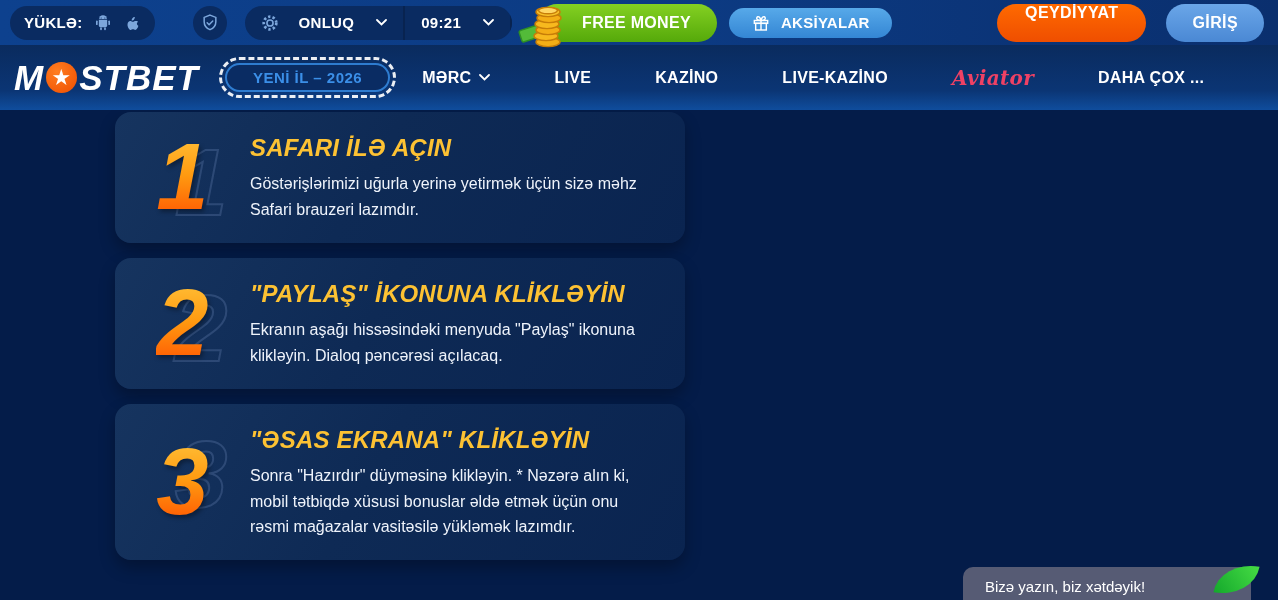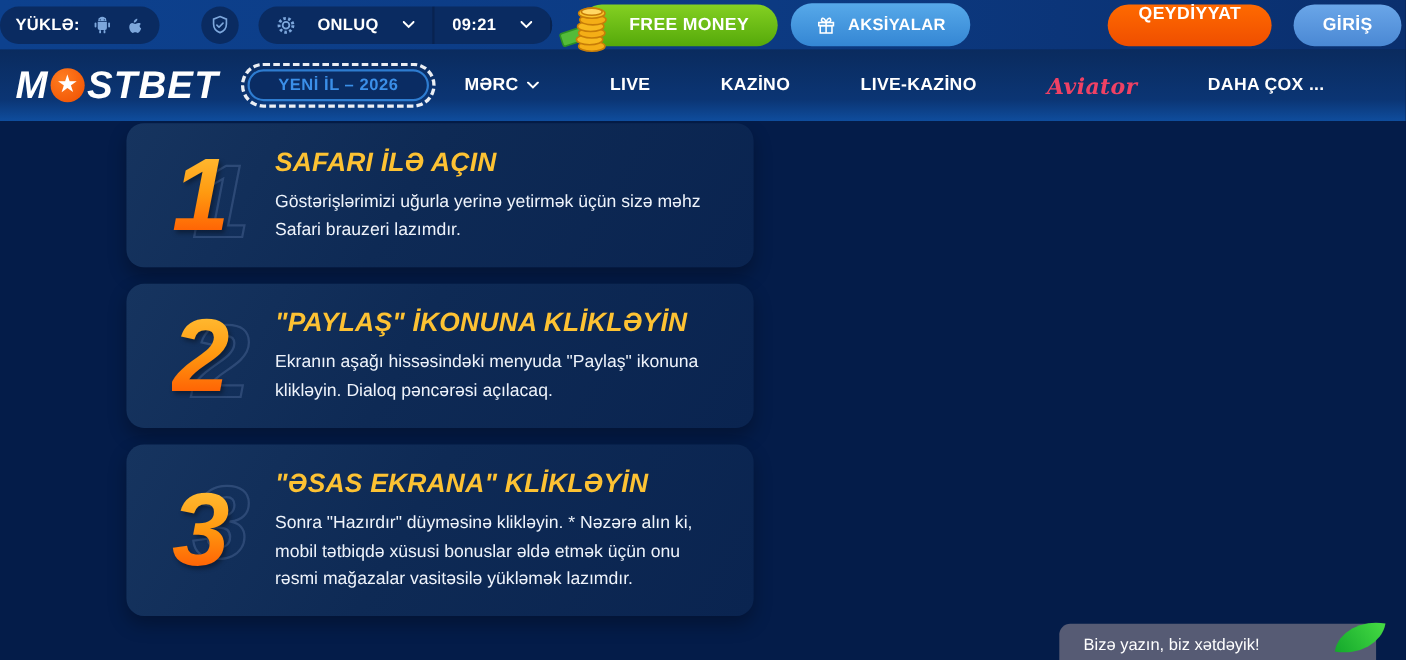--- a/index.html
+++ b/index.html
@@ -9,21 +9,21 @@
     background:#041c49;
     position:relative;
     color:#fff;
   }
 
   
   .topbar{
     height:45px;
     background:linear-gradient(90deg,#0d418e 0%,#0c3a82 55%,#0a2f6e 100%);
     display:flex; align-items:center;
-    padding:0 0; position:relative; z-index:6;
+    padding:0 10px; position:relative; z-index:6;
   }
   .pill{ background:#0a2b61; border-radius:17px; height:34px; display:flex; align-items:center; }
   .tb-download{ padding:0 14px; gap:10px; }
   .tb-label{ color:#fff; font-weight:700; font-size:15px; letter-spacing:.3px; }
   .tb-icon{ display:flex; align-items:center; justify-content:center; color:#7da7dc; }
   .tb-shield{ width:34px; height:34px; border-radius:50%; background:#0a2b61;
     display:flex; align-items:center; justify-content:center; margin-left:38px; }
   .tb-group{ margin-left:18px; overflow:hidden; }
   .seg{ display:flex; align-items:center; gap:20px; padding:0 16px; height:34px; cursor:pointer; }
   .seg-div{ width:2px; height:34px; background:#082350; }
@@ -35,21 +35,21 @@
     border-radius:19px; height:38px; padding:0 26px 0 44px;
     display:flex; align-items:center;
     color:#fff; font-weight:800; font-size:16px; letter-spacing:.3px;
     border:none; cursor:pointer;
   }
   .fm-coins{ position:absolute; left:-20px; top:-3px; width:56px; height:47px; z-index:2; }
 
   .btn-aksiyalar{
     margin-left:12px;
     background:linear-gradient(180deg,#57a9e9 0%,#3486d4 100%);
-    border-radius:19px; height:39px; padding:0 22px;
+    border-radius:19px; height:30px; padding:0 22px;
     display:flex; align-items:center; gap:10px;
     color:#fff; font-weight:800; font-size:15px; letter-spacing:.3px;
     border:none; cursor:pointer;
   }
   .tb-spacer{ flex:1; }
   .btn-register{
     background:linear-gradient(180deg,#ff6a00 0%,#ef4e00 100%);
     border-radius:19px; height:38px; padding:0 28px;
     display:flex; 
     color:#fff; font-weight:800; font-size:16px; letter-spacing:.4px;

